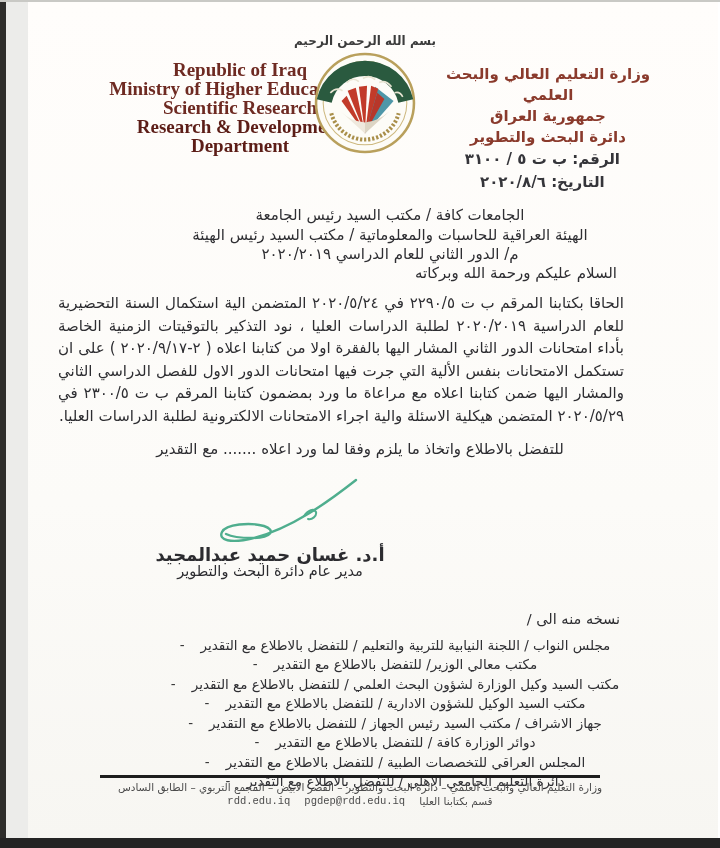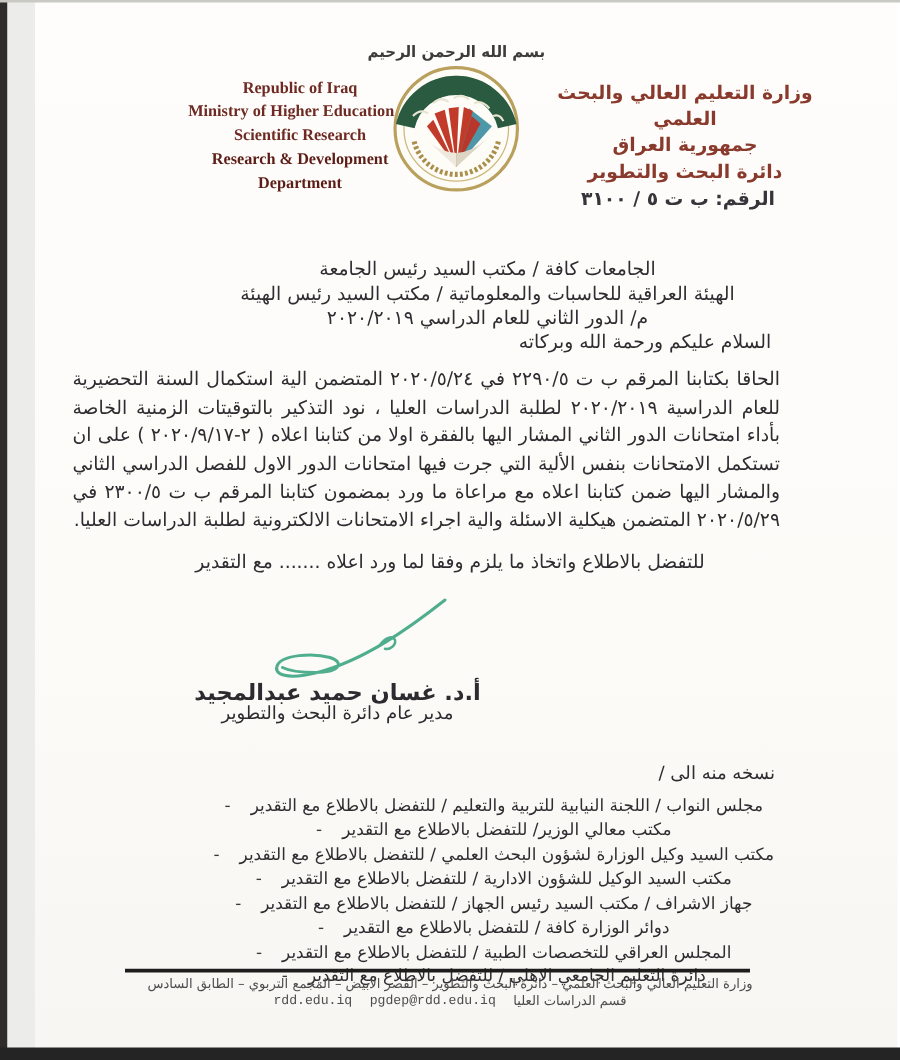--- a/index.html
+++ b/index.html
@@ -12,21 +12,21 @@
   .abs{position:absolute;}
   
   .edge-left{left:0;top:0;width:6px;height:848px;background:#2e2d2b;}
   .gutter-left{left:6px;top:0;width:22px;height:848px;background:#ececea;}
   .edge-bottom{left:0;top:838px;width:720px;height:10px;background:#242424;}
   .edge-top{left:0;top:0;width:720px;height:2px;background:#c9c9c5;}
   .page-tint{left:28px;top:2px;width:690px;height:836px;background:linear-gradient(180deg,#fffdfb 0%,#fcfbf8 60%,#f7f6f2 100%);}
   
   .hdr-en{left:80px;top:60px;width:320px;text-align:center;
     font-family:"Liberation Serif","DejaVu Serif",serif;font-weight:bold;
-    color:#6e2a22;font-size:13px;line-height:19px;}
+    color:#6e2a22;font-size:19px;line-height:19px;}
   .hdr-en .strong{color:#5c1d17;}
   .bismillah{left:285px;top:34px;width:160px;text-align:center;direction:rtl;
     font-size:12px;font-weight:bold;color:#3c3c3c;letter-spacing:1px;transform:scaleY(1.05);}
   .emblem{left:313px;top:52px;width:104px;height:102px;}
   .hdr-ar{right:62px;top:64px;width:220px;text-align:center;direction:rtl;
     font-weight:bold;color:#8a3a2c;font-size:15px;line-height:21px;}
   
   .ref{right:100px;top:148px;direction:rtl;text-align:center;font-size:15px;
     line-height:23px;color:#35353a;font-weight:600;}
   
@@ -99,20 +99,24 @@
   <div>وزارة التعليم العالي والبحث العلمي</div>
   <div>جمهورية العراق</div>
   <div>دائرة البحث والتطوير</div>
 </div>
 
 <div class="abs ref">
   <div>
     <span>الرقم:</span>
     <span>ب ت ٥ / ٣١٠٠</span>
   </div>
+  <div>
+    <span>التاريخ:</span>
+    <span>٢٠٢٠/٨/٦</span>
+  </div>
 </div>
 
 <div class="abs recipients">
   <div>الجامعات كافة / مكتب السيد رئيس الجامعة</div>
   <div>الهيئة العراقية للحاسبات والمعلوماتية / مكتب السيد رئيس الهيئة</div>
   <div>م/ الدور الثاني للعام الدراسي ٢٠٢٠/٢٠١٩</div>
 </div>
 
 <div class="abs salutation">السلام عليكم ورحمة الله وبركاته</div>
 
@@ -162,14 +166,14 @@
     <span class="cc-dash">-</span>
     <span class="cc-text">دائرة التعليم الجامعي الاهلي / للتفضل بالاطلاع مع التقدير</span>
   </div>
 </div>
 
 <div class="abs foot-rule"></div>
 <div class="abs foot-addr">وزارة التعليم العالي والبحث العلمي – دائرة البحث والتطوير – القصر الابيض – المجمع التربوي – الطابق السادس</div>
 <div class="abs foot-contact">
   <span class="mono">rdd.edu.iq</span>
   <span class="mono">pgdep@rdd.edu.iq</span>
-  <span class="rtl">قسم الدراسات العليا</span>
+  <span class="rtl">قسم بكتابنا العليا</span>
 </div>
 
 </body></html>

